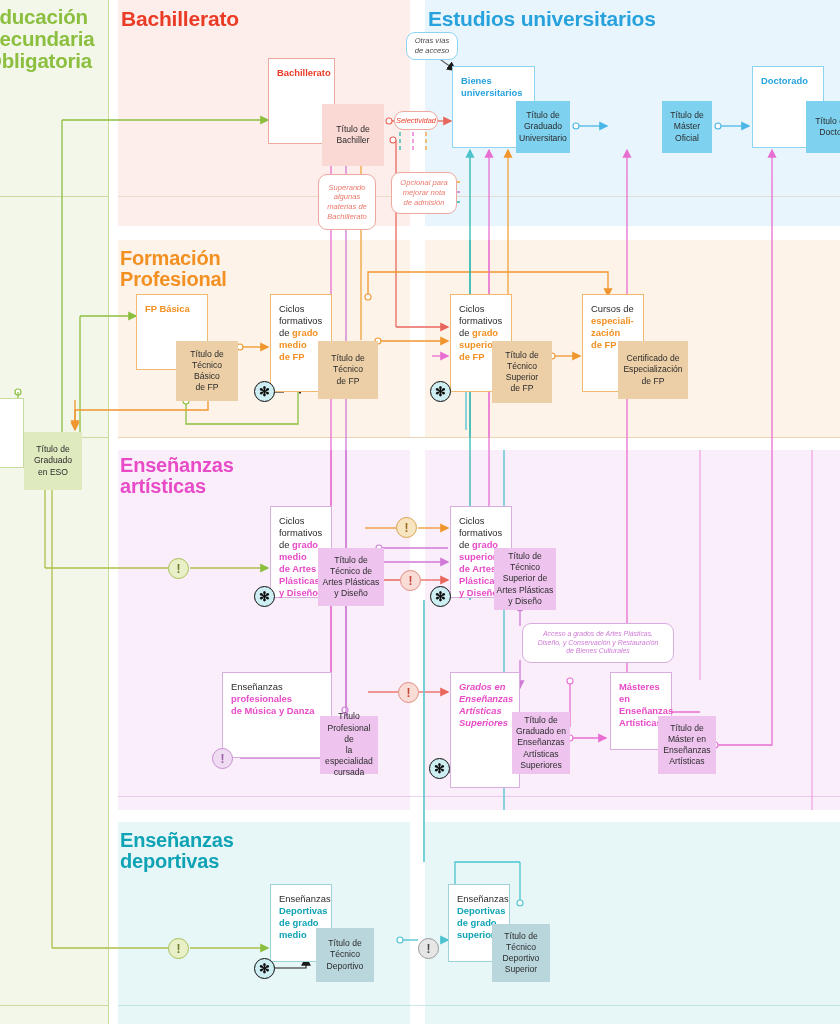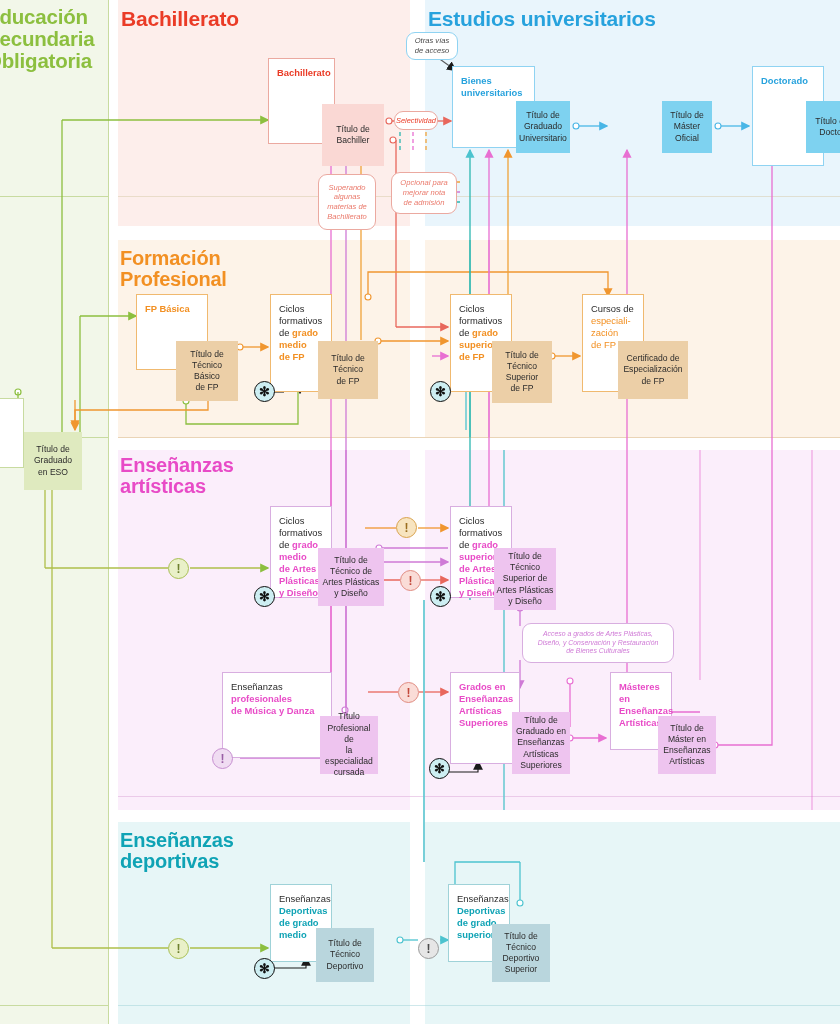--- a/index.html
+++ b/index.html
@@ -310,21 +310,21 @@
 universitarios</div>
   </div>
   <div class="tit" style="left: 516px; top: 101px; width: 54px; height: 52px; background: rgb(126, 210, 240); white-space: pre-line;">Título de
 Graduado
 Universitario</div>
 
   <div class="tit" style="left: 662px; top: 101px; width: 50px; height: 52px; background: rgb(126, 210, 240); white-space: pre-line;">Título de
 Máster
 Oficial</div>
 
-  <div class="prog" style="left:752px;top:66px;width:72px;height:100px;border-color:#8fd3f2;">
+  <div class="prog" style="left:752px;top:66px;width:72px;height:82px;border-color:#8fd3f2;">
     <div class="hd" style="color:#27a2dd;">Doctorado</div>
   </div>
   <div class="tit" style="left: 806px; top: 101px; width: 52px; height: 52px; background: rgb(126, 210, 240); white-space: pre-line;">Título de
 Doctor</div>
 
   <div class="prog" style="left:-44px;top:398px;width:68px;height:70px;border-color:#c8dba0;background:#fff;"></div>
   <div class="tit" style="left: 24px; top: 432px; width: 58px; height: 58px; background: rgb(223, 234, 191); white-space: pre-line;">Título de
 Graduado
 en ESO</div>
 
@@ -354,21 +354,21 @@
 superior
 de FP</span>
   </div>
   <div class="tit" style="left: 492px; top: 341px; width: 60px; height: 62px; background: rgb(236, 207, 167); white-space: pre-line;">Título de
 Técnico
 Superior
 de FP</div>
 
   <div class="prog" style="left:582px;top:294px;width:62px;height:98px;border-color:#f0b96f;">
     <span style="white-space: pre-line;">Cursos de
-</span><span style="color: rgb(242, 144, 35); font-weight: normal; white-space: pre-line;">especiali-
+</span><span style="color: rgb(242, 144, 35); font-weight: bold; white-space: pre-line;">especiali-
 zación
 de FP</span>
   </div>
   <div class="tit" style="left: 618px; top: 341px; width: 70px; height: 58px; background: rgb(236, 207, 167); white-space: pre-line;">Certificado de
 Especialización
 de FP</div>
 
   <div class="prog" style="left:270px;top:506px;width:62px;height:92px;border-color:#d8aee0;">
     <span style="white-space: pre-line;">Ciclos
 formativos
@@ -401,21 +401,21 @@
   <div class="prog" style="left:222px;top:672px;width:110px;height:86px;border-color:#d8aee0;">
     <span style="white-space: pre-line;">Enseñanzas
 </span><span style="color: rgb(232, 75, 199); font-weight: bold; white-space: pre-line;">profesionales
 de Música y Danza</span>
   </div>
   <div class="tit" style="left: 320px; top: 716px; width: 58px; height: 58px; background: rgb(238, 196, 239); white-space: pre-line;">Título
 Profesional de
 la especialidad
 cursada</div>
 
-  <div class="prog" style="left:450px;top:672px;width:70px;height:92px;border-color:#d8aee0;">
+  <div class="prog" style="left:450px;top:672px;width:70px;height:116px;border-color:#d8aee0;font-style:italic;">
     <span style="color: rgb(232, 75, 199); font-weight: bold; white-space: pre-line;">Grados en
 Enseñanzas
 Artísticas
 Superiores</span>
   </div>
   <div class="tit" style="left: 512px; top: 712px; width: 58px; height: 62px; background: rgb(238, 196, 239); white-space: pre-line;">Título de
 Graduado en
 Enseñanzas
 Artísticas
 Superiores</div>

